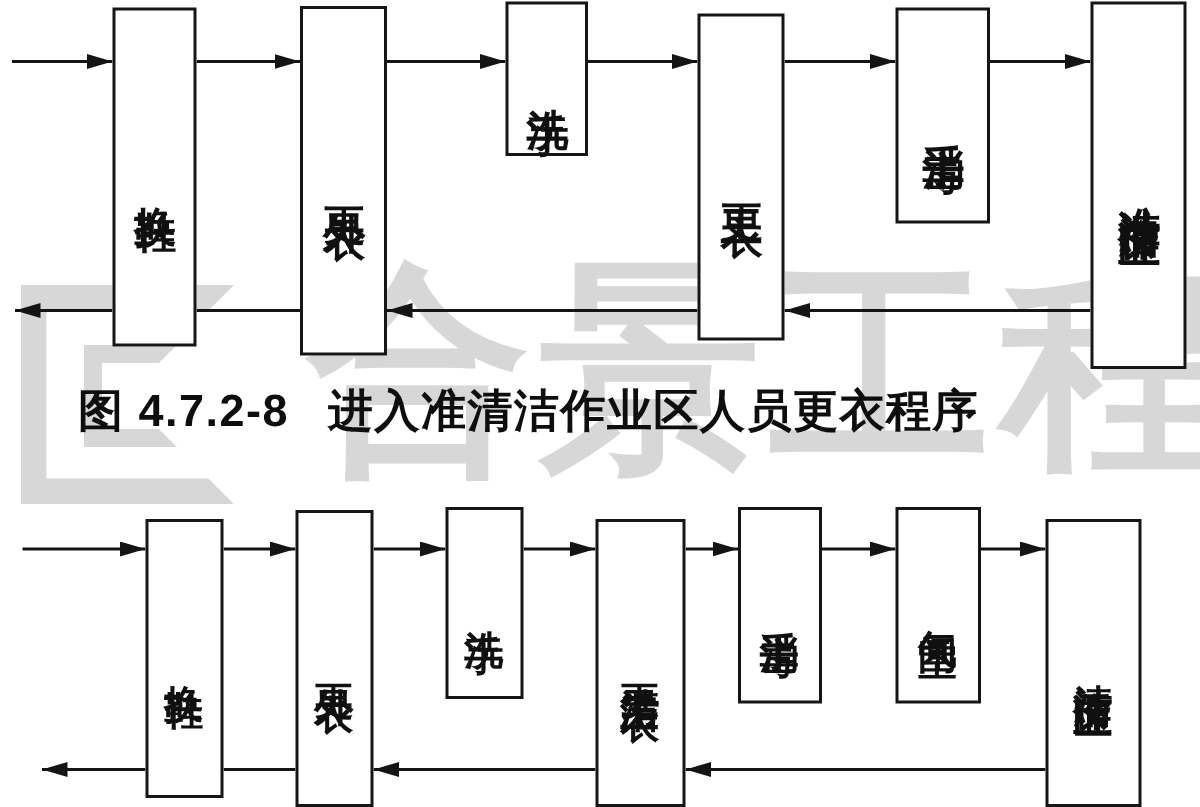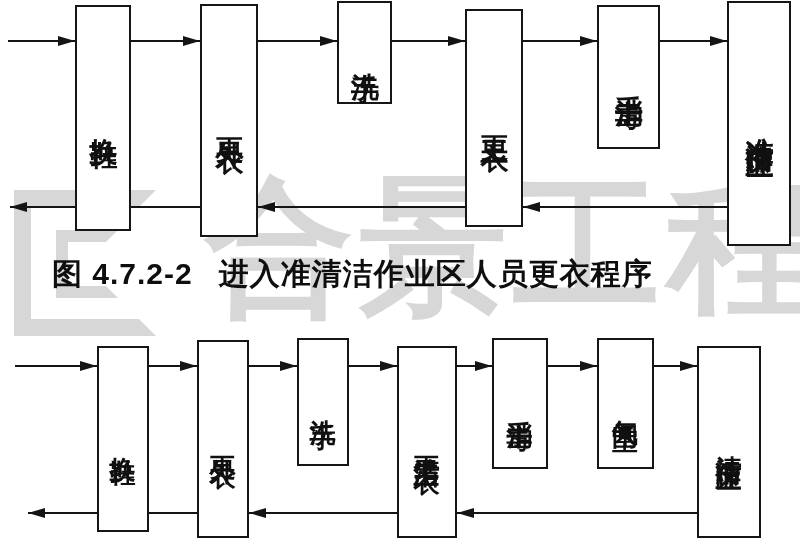--- a/index.html
+++ b/index.html
@@ -101,21 +101,21 @@
     <span>更工衣</span>
   </div>
   <div class="flow-box top-box" style="left:597px; top:5px; width:63px; height:144px;">
     <span>手消毒</span>
   </div>
   <div class="flow-box top-box" style="left:727px; top:1px; width:64px; height:245px;">
     <span>准清洁作业区</span>
   </div>
 
   <div class="caption">
-    <span class="fig-num">图 4.7.2-2</span><span>进入准清洁作业区人员更衣程序</span>
+    <span class="fig-num">图 4.7.2-8</span><span>进入准清洁作业区人员更衣程序</span>
   </div>
 
   <div class="flow-box bot-box" style="left:97px;  top:346px; width:52px; height:186px;">
     <span>换鞋</span>
   </div>
   <div class="flow-box bot-box" style="left:197px; top:340px; width:52px; height:198px;">
     <span>更外衣</span>
   </div>
   <div class="flow-box bot-box" style="left:297px; top:338px; width:52px; height:128px;">
     <span>洗手</span>

